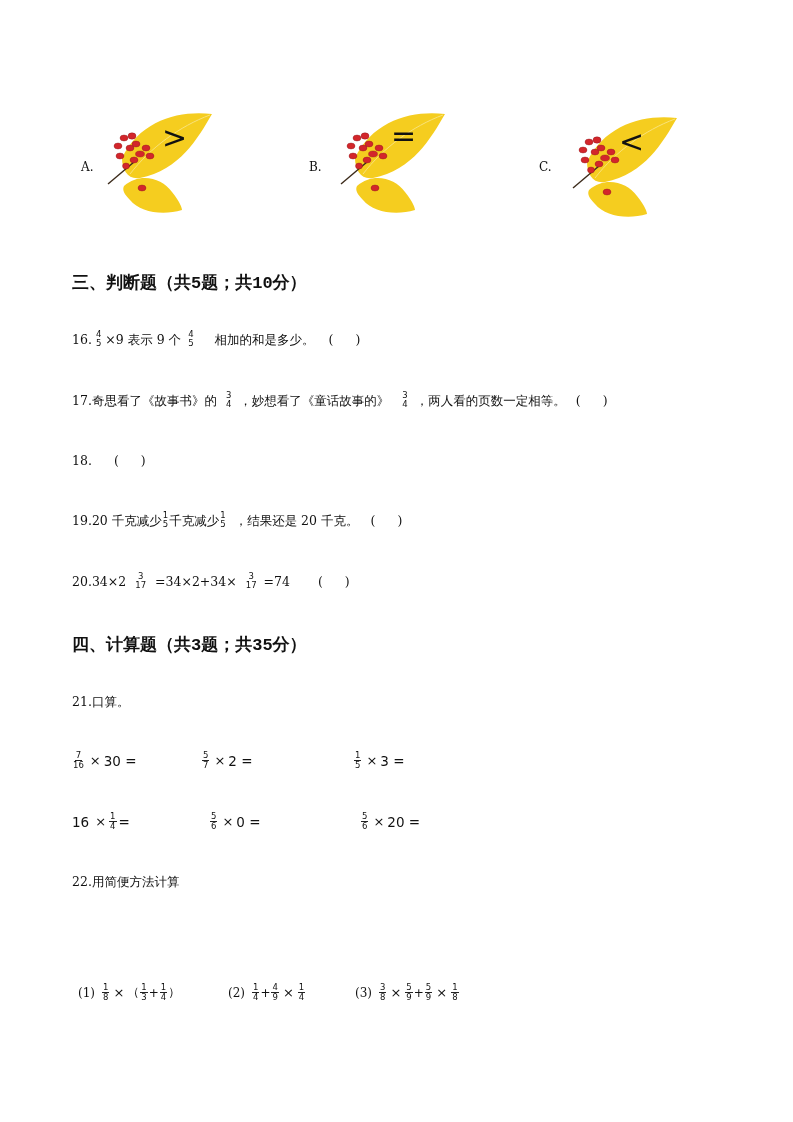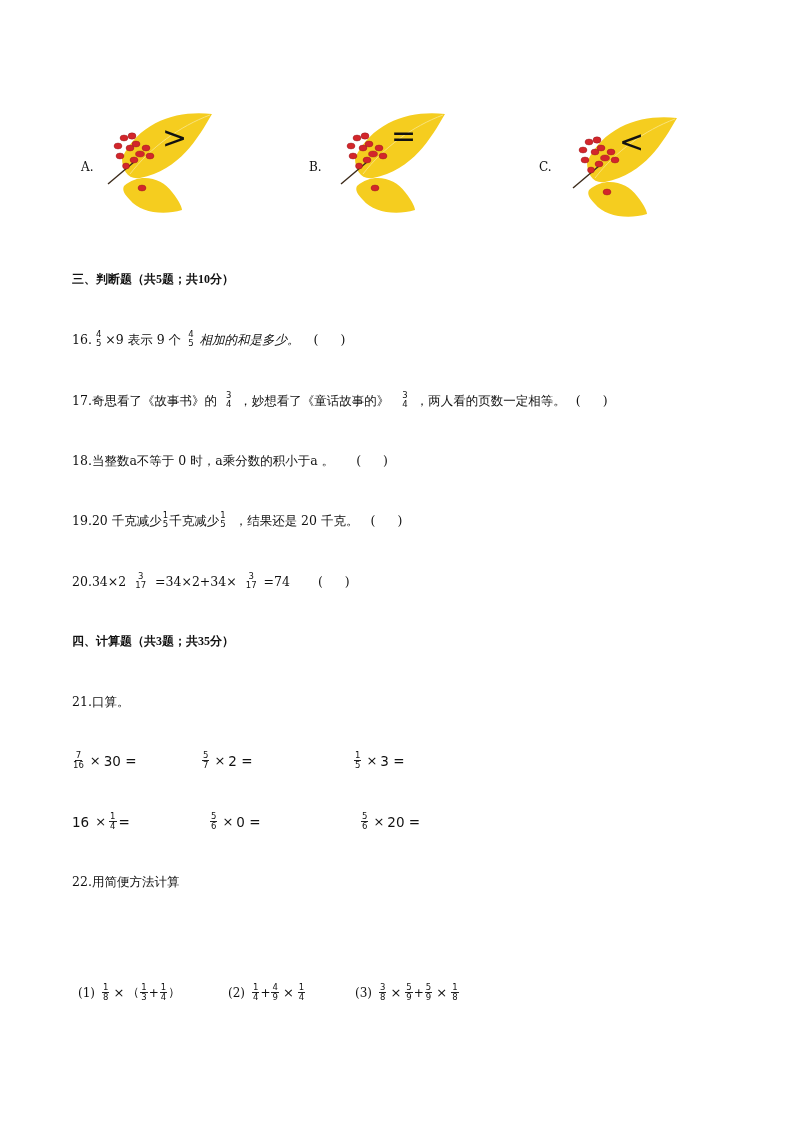--- a/index.html
+++ b/index.html
@@ -2,21 +2,21 @@
 <html><head>
 <meta charset="utf-8">
 <style>
   html, body { margin: 0; padding: 0; background: #ffffff; }
   body {
     width: 793px; height: 1122px; position: relative; overflow: hidden;
     font-family: "DejaVu Serif", "Liberation Serif", serif;
     color: #111111;
   }
   .line { position: absolute; left: 72px; font-size: 12.5px; white-space: nowrap; line-height: 20px; display: flex; }
-  .heading { position: absolute; left: 72px; font-size: 12px; font-weight: bold; font-family: Liberation Serif, serif; white-space: nowrap; }
+  .heading { position: absolute; left: 72px; font-size: 17px; font-weight: bold; font-family: Liberation Mono, monospace; white-space: nowrap; }
   .frac { display: inline-flex; flex-direction: column; align-items: center; vertical-align: middle; font-family: "DejaVu Sans", "Liberation Sans", sans-serif; font-size: 8.5px; line-height: 9px; margin: 0 3px; }
   .frac .num { display: block; padding: 0 1px; }
   .frac .den { display: block; padding: 0 1px; }
   .frac.bar .num { border-bottom: 0.8px solid #222; }
   .paren { display: inline-block; margin-left: 10px; }
   .paren .gap { display: inline-block; width: 22px; }
   .calc { position: absolute; font-family: "DejaVu Sans", "Liberation Sans", sans-serif; font-size: 13.5px; display: flex; align-items: center; white-space: nowrap; }
   .calc .frac { font-size: 8.5px; margin: 0 2px 0 0; }
   .times { font-style: italic; margin: 0 3px; font-size: 13px; }
   .opt-label { position: absolute; font-size: 12px; font-family: "DejaVu Serif", "Liberation Serif", serif; }
@@ -109,21 +109,21 @@
   <span>16.</span>
   <span class="frac">
       <span class="num">4</span>
       <span class="den">5</span>
     </span>
   <span>×9 表示 9 个</span>
   <span class="frac" style="margin-left:6px;">
       <span class="num">4</span>
       <span class="den">5</span>
     </span>
-  <span style="margin-left:2px;font-style:italic;">相加的和是多少。</span>
+  <span style="margin-left:17px;">相加的和是多少。</span>
   <span class="paren" style="margin-left:14px;"><span>(</span><span class="gap"></span><span>)</span></span>
 </div>
 
 <div class="line" style="top:391px;">
   <span>17.</span>
   <span>奇思看了《故事书》的</span>
   <span class="frac" style="margin-left:8px;">
       <span class="num">3</span>
       <span class="den">4</span>
     </span>
@@ -131,21 +131,20 @@
   <span class="frac" style="margin-left:12px;">
       <span class="num">3</span>
       <span class="den">4</span>
     </span>
   <span style="margin-left:4px;">，两人看的页数一定相等。</span>
   <span class="paren" style="margin-left:10px;"><span>(</span><span class="gap"></span><span>)</span></span>
 </div>
 
 <div class="line" style="top:451px;">
   <span>18.</span>
-  <span>当整数a不等于 0 时，a乘分数的积小于a 。</span>
   <span class="paren" style="margin-left:22px;"><span>(</span><span class="gap"></span><span>)</span></span>
 </div>
 
 <div class="line" style="top:511px;">
   <span>19.</span>
   <span>20 千克减少</span>
   <span class="frac" style="margin:0;">
       <span class="num">1</span>
       <span class="den">5</span>
     </span>

